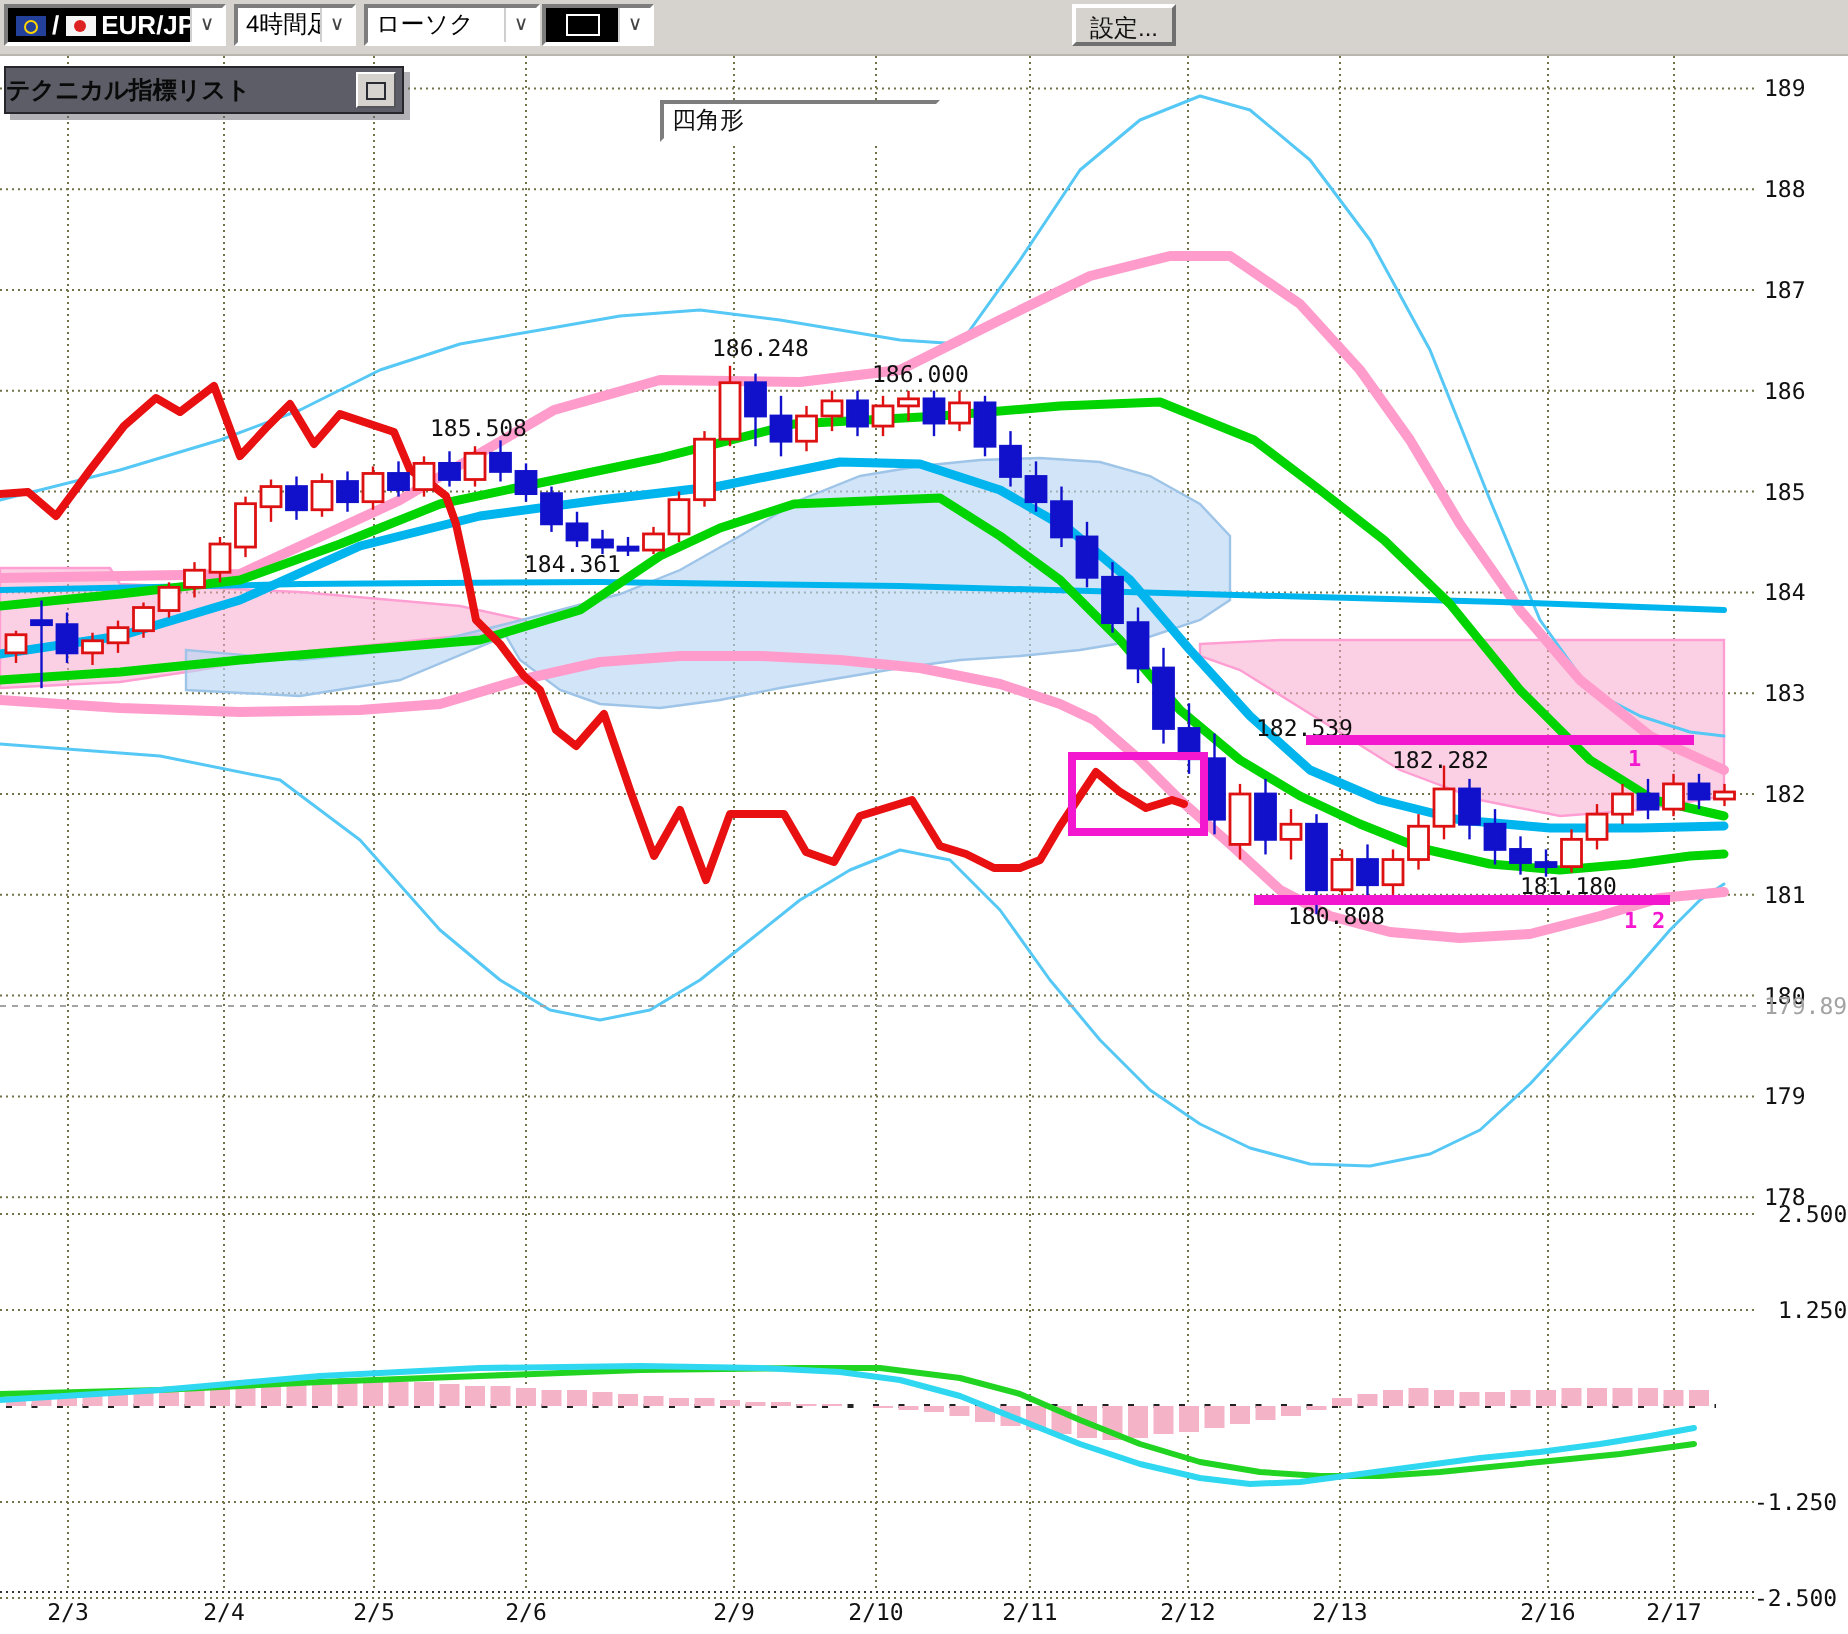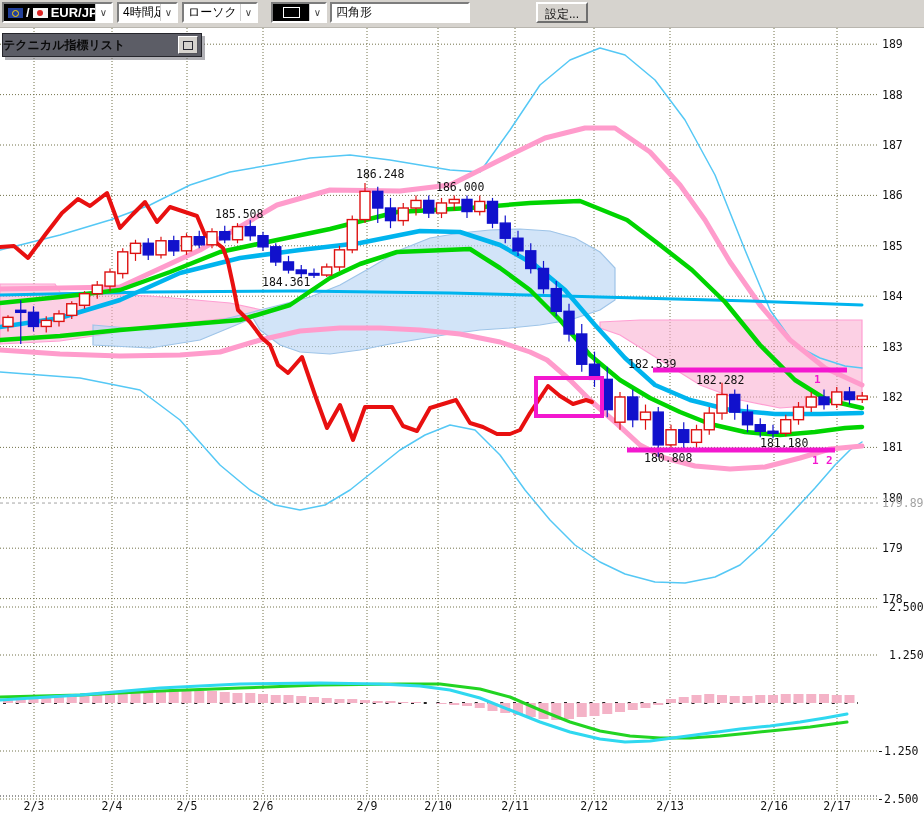--- a/index.html
+++ b/index.html
@@ -360,31 +360,31 @@
             <span class="dot"></span>
           </span>
         <span>EUR/JPY</span>
       </span>
       <span class="combo-arrow">∨</span>
     </div>
     <div class="tb-combo sunken" style="left:117px;width:61px;">
       <span class="combo-face">4時間足</span>
       <span class="combo-arrow">∨</span>
     </div>
-    <div class="tb-combo sunken" style="left:182px;width:76px;">
+    <div class="tb-combo sunken" style="left:182px;width:88px;">
       <span class="combo-face">ローソク</span>
       <span class="combo-arrow">∨</span>
     </div>
     <div class="tb-combo sunken" style="left:271px;width:56px;">
       <span class="combo-face shape-face">
         <span class="shape-glyph"></span>
       </span>
       <span class="combo-arrow">∨</span>
     </div>
-    <input class="tb-input sunken" style="left: 330px; width: 140px;" value="四角形">
+    <input class="tb-input sunken" style="left: 330px; width: 140px; margin-top: 48px;" value="四角形">
     <div class="tb-btn" style="left:516px;width:52px;margin-left:20px;">設定...</div>
   </div>
 
   <div class="ind-panel">
     <span class="ind-title">テクニカル指標リスト</span>
     <span class="ind-btn">
       <span class="ind-btn-glyph"></span>
     </span>
   </div>
 

